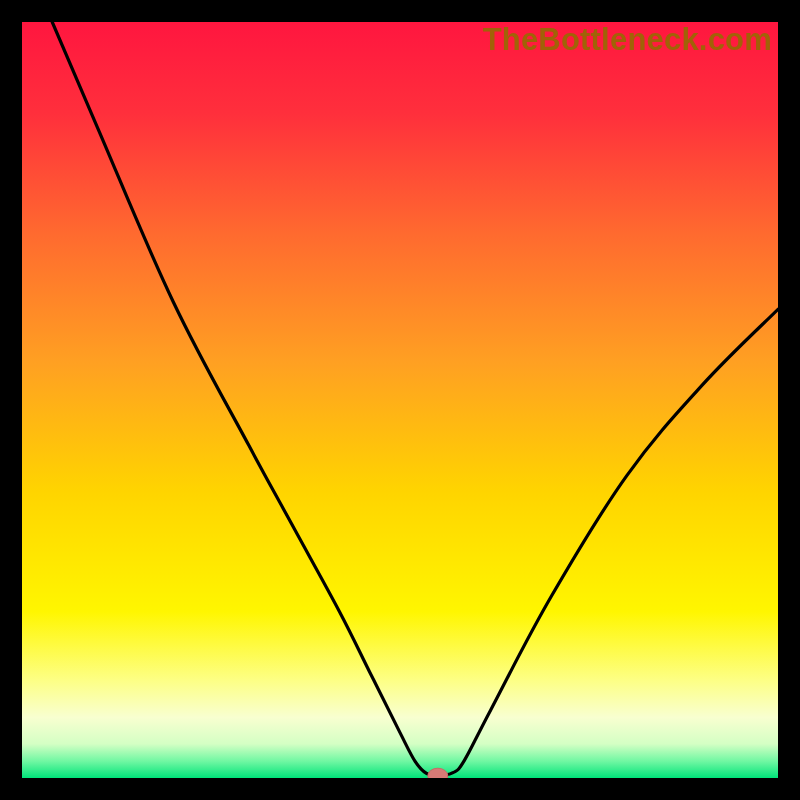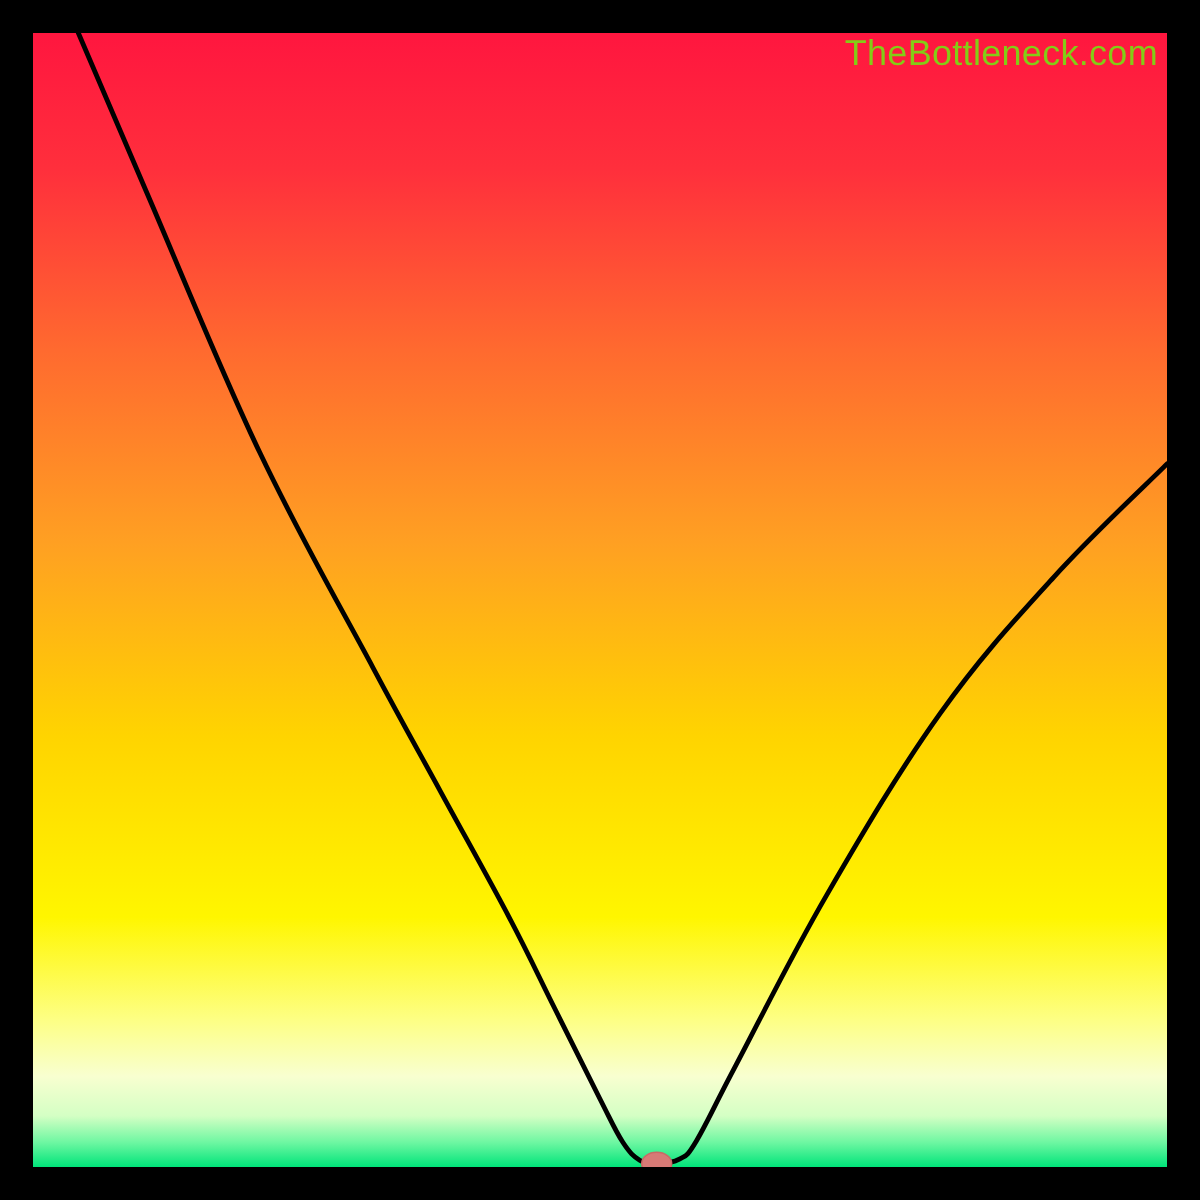--- a/index.html
+++ b/index.html
@@ -24,23 +24,23 @@
     left: 0;
     top: 0;
     width: 756px;
     height: 756px;
     display: block;
   }
   .watermark {
     position: absolute;
     top: 0px;
     right: 6px;
-    font-size: 24px;
-    font-weight: 400;
-    color: #84cc16;
+    font-size: 31px;
+    font-weight: 700;
+    color: #a16207;
     letter-spacing: 0.2px;
     user-select: none;
   }
 </style>
 </head>
 <body>
 
 <div class="frame">
   <svg class="plot" viewBox="0 0 756 756" preserveAspectRatio="none">
     <defs>

